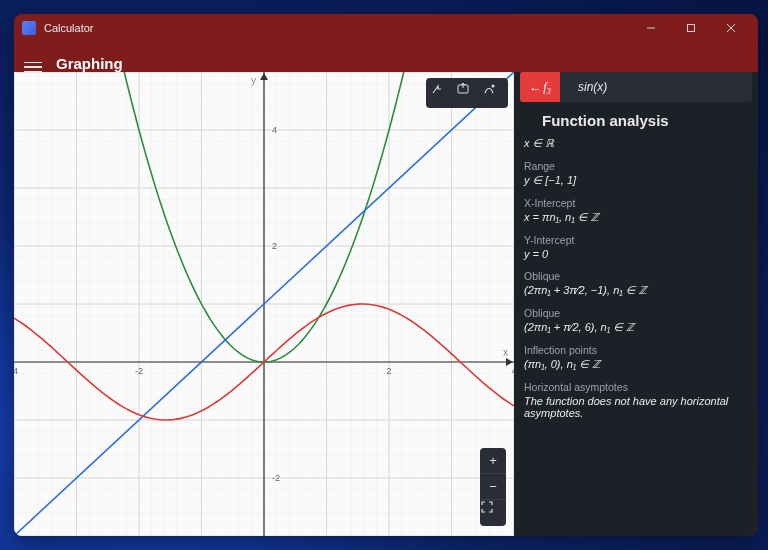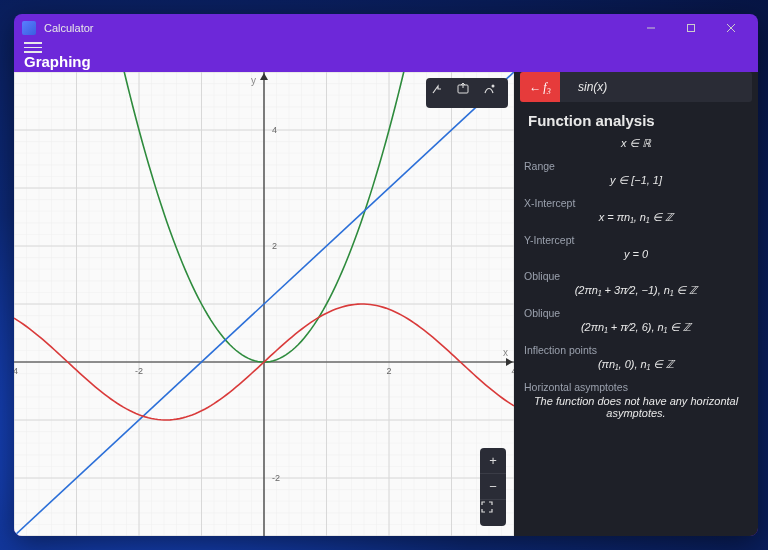--- a/index.html
+++ b/index.html
@@ -6,21 +6,21 @@
   body {
     width: 768px; height: 550px;
     background: radial-gradient(ellipse at 20% 80%, #1a4dd8 0%, #0d2a7a 40%, #071545 100%);
     font-family: "Segoe UI", sans-serif;
     overflow: hidden;
     position: relative;
   }
   .window {
     position: absolute;
     left: 14px; top: 14px; right: 10px; bottom: 14px;
-    background: #6d28d9;
+    background: #7f1d1d;
     border-radius: 8px;
     overflow: hidden;
     display: flex;
     flex-direction: column;
     box-shadow: 0 8px 30px rgba(0,0,0,0.5);
   }
   .titlebar {
     height: 28px;
     display: flex;
     align-items: center;
@@ -39,24 +39,23 @@
     display: flex;
     gap: 2px;
   }
   .win-btn {
     width: 38px; height: 28px;
     display:flex; align-items:center; justify-content:center;
     color:#ccc; font-size:10px;
   }
   .header {
     height: 30px;
-    display:flex; align-items:flex-start;
+    display:flex; align-items:flex-end;
     padding: 0 10px;
     color:#fff;
-    flex-direction:column;
   }
   .hamburger { width:18px; display:flex; flex-direction:column; gap:3px; margin-right:14px; cursor:pointer;}
   .hamburger span { height:1.5px; background:#e8e8e8; }
   .mode-title { font-size:15px; font-weight:600; }
   .content {
     flex:1; display:flex; min-height:0;
   }
   .graph-pane {
     flex:1; position:relative; background:#fafafa;
     margin: 0 0 0 0;
@@ -101,31 +100,31 @@
     background:#e63b3b; color:#fff;
     width:40px; display:flex; align-items:center; justify-content:center;
     gap:2px; font-style:italic; font-size:12px;
   }
   .fn-back .sub{ font-size:8px; position:relative; top:3px;}
   .fn-expr {
     flex:1; display:flex; align-items:center; padding:0 10px;
     color:#e8e8e8; font-style:italic;margin-left:8px;
   }
   .panel-title {
-    font-size:15px; font-weight:600; padding: 4px 10px 8px 14px;
+    font-size:15px; font-weight:600; padding: 4px 10px 8px 28px;
   }
   .scroll {
     flex:1; overflow-y:auto; padding: 0 10px 10px 10px;
     font-size:11px;
   }
   .scroll::-webkit-scrollbar{width:3px;}
   .scroll::-webkit-scrollbar-thumb{background:#555; border-radius:2px;}
   .prop { margin-bottom:10px; }
   .prop .lbl { color:#9aa0ad; font-size:10.5px; margin-bottom:2px; }
-  .prop .val { color:#e8e8e8; font-size:11px; font-style:italic;text-align:center; }
+  .prop .val { color:#e8e8e8; font-size:11px; font-style:italic; }
   .axis-label { font: 10px sans-serif; fill:#888; }
   .tick-label { font: 9px sans-serif; fill:#666; }
 </style>
 </head>
 <body>
 
 <div class="window">
   <div class="titlebar">
     <div class="app-icon"></div>
     <span>Calculator</span>

